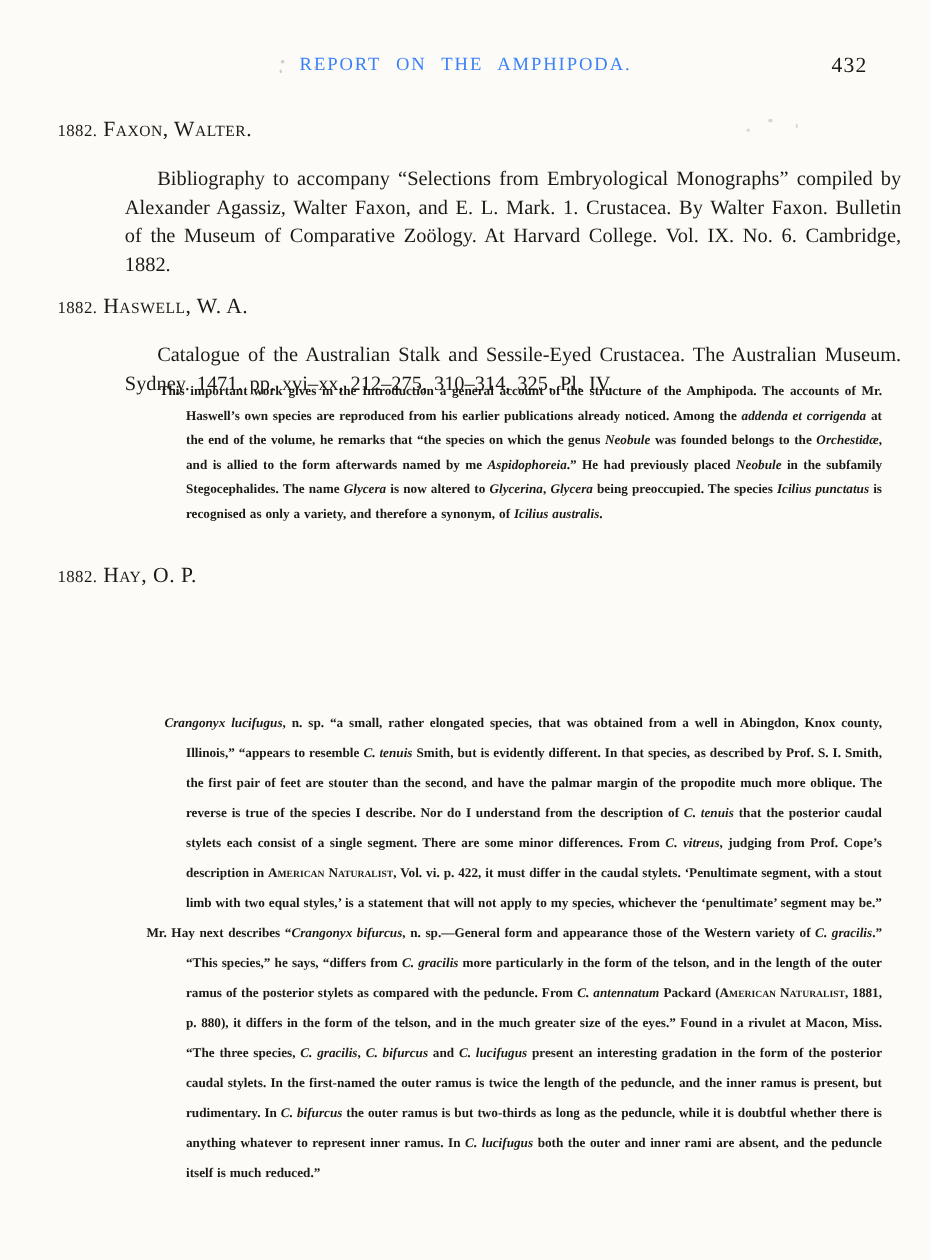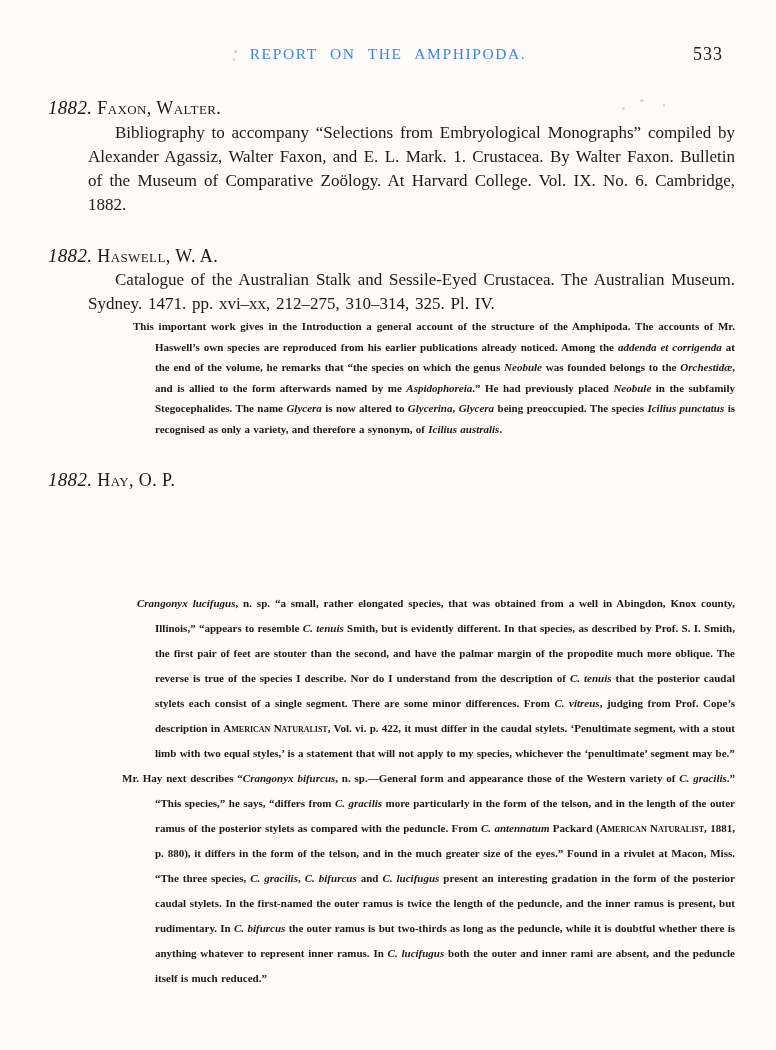--- a/index.html
+++ b/index.html
@@ -40,36 +40,35 @@
   
   .entry-head {
     position: absolute;
     left: 48px;
     white-space: nowrap;
   }
   .h1 { top: 97px; }
   .h2 { top: 245px; }
   .h3 { top: 469px; }
   .year {
-    font-size: 19px;
+    font-size: 14px;
     letter-spacing: 0.3px;
-    font-style: italic;
   }
   .author {
     font-variant: small-caps;
     font-size: 18px;
     margin-left: 5px;
     letter-spacing: 0.4px;
   }
   
   .citation {
     position: absolute;
     left: 88px;
     width: 647px;
-    margin: 0;
+    margin: 16px;
     text-align: justify;
     text-indent: 27px;
     font-size: 17px;
     line-height: 24px;
     word-spacing: 1.5px;
   }
   .c1 { top: 121px; }
   .c2 { top: 268px; }
   .c3 { top: 519px; }
   
@@ -107,21 +106,21 @@
   .sp4 { top: 99px; left: 640px; width: 4px; height: 3px; opacity: 0.35; }
   .sp5 { top: 107px; left: 622px; width: 3px; height: 3px; opacity: 0.3; }
   .sp6 { top: 103px; left: 663px; width: 2px; height: 4px; opacity: 0.3; }
 </style>
 </head>
 <body>
 
 <div class="page">
 
   <div class="head-title">REPORT ON THE AMPHIPODA.</div>
-  <div class="page-number">533</div>
+  <div class="page-number">432</div>
 
   <div class="speck sp1"></div>
   <div class="speck sp2"></div>
   <div class="speck sp3"></div>
   <div class="speck sp4"></div>
   <div class="speck sp5"></div>
   <div class="speck sp6"></div>
 
   <div class="entry-head h1">
     <span class="year">1882.</span><span class="author">Faxon, Walter.</span>

